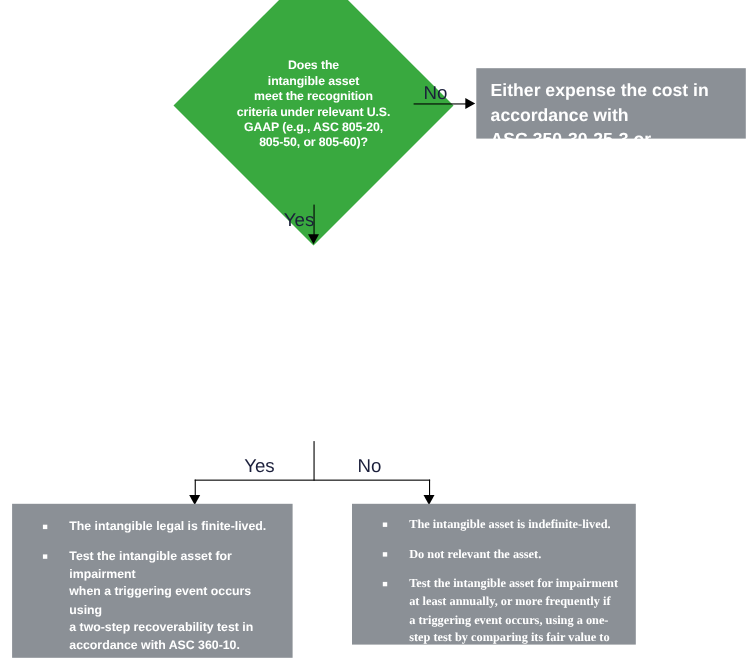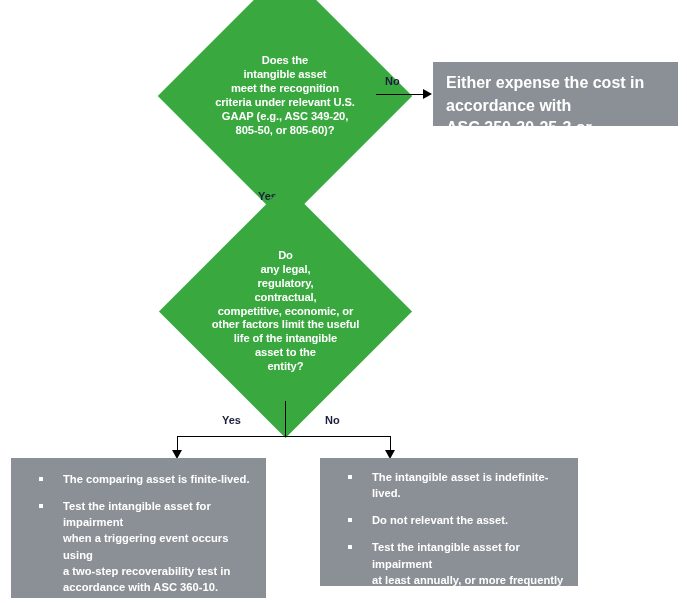--- a/index.html
+++ b/index.html
@@ -67,20 +67,21 @@
     padding: 10px 13px 0 13px;
   }
 
   #box-finite {
     left: 11px; top: 458px; width: 255px; height: 140px;
     padding: 13px 12px 0 12px;
   }
   #box-indefinite {
     left: 320px; top: 458px; width: 258px; height: 128px;
     padding: 11px 12px 0 12px;
+    font-family: Liberation Serif, serif;
   }
 
   .bullet-list {
     list-style: none;
     margin: 0;
     padding: 0;
   }
   .bullet-list li {
     position: relative;
     padding-left: 40px;
@@ -120,22 +121,22 @@
   .arrow-down {
     position: absolute;
     width: 0; height: 0;
     border-left: 5.5px solid transparent;
     border-right: 5.5px solid transparent;
     border-top: 9px solid #000000;
   }
 
   .edge-label {
     position: absolute;
-    font-size: 11px;
-    font-weight: bold;
+    font-size: 17px;
+    font-weight: normal;
     color: #1b1f3b;
     white-space: nowrap;
     text-align: center;
   }
 
   
   #conn-no-h      { left: 376px; top: 94px;  width: 48px; }
   #conn-no-arrow  { left: 423px; top: 89px; }
   #lbl-no-top     { left: 385px; top: 75px; }
 
@@ -156,63 +157,51 @@
 <body>
 
 <div id="flowchart">
 
   <div id="diamond-1" class="diamond">
     <div class="shape"></div>
     <div class="dtext">Does the
 intangible asset
 meet the recognition
 criteria under relevant U.S.
-GAAP (e.g., ASC 349-20,
+GAAP (e.g., ASC 805-20,
 805-50, or 805-60)?</div>
   </div>
 
   <div id="conn-no-h" class="line-h"></div>
   <div id="conn-no-arrow" class="arrow-right"></div>
   <div id="lbl-no-top" class="edge-label">No</div>
 
   <div id="box-no-top" class="gbox">
     <div class="btext">Either expense the cost in accordance with
 ASC 350-30-25-3 or subsume it into goodwill
 in accordance with ASC 805.</div>
   </div>
 
   <div id="conn-yes-v" class="line-v"></div>
   <div id="conn-yes-arrow" class="arrow-down"></div>
   <div id="lbl-yes-mid" class="edge-label">Yes</div>
 
-  <div id="diamond-2" class="diamond">
-    <div class="shape"></div>
-    <div class="dtext">Do
-any legal,
-regulatory,
-contractual,
-competitive, economic, or
-other factors limit the useful
-life of the intangible
-asset to the
-entity?</div>
-  </div>
 
   <div id="conn-stem-v" class="line-v"></div>
   <div id="conn-branch-h" class="line-h"></div>
   <div id="conn-left-v" class="line-v"></div>
   <div id="conn-left-arrow" class="arrow-down"></div>
   <div id="conn-right-v" class="line-v"></div>
   <div id="conn-right-arrow" class="arrow-down"></div>
   <div id="lbl-yes-bot" class="edge-label">Yes</div>
   <div id="lbl-no-bot" class="edge-label">No</div>
 
   <div id="box-finite" class="gbox">
     <ul class="bullet-list">
-      <li>The comparing asset is finite-lived.</li>
+      <li>The intangible legal is finite-lived.</li>
       <li>Test the intangible asset for impairment
 when a triggering event occurs using
 a two-step recoverability test in
 accordance with ASC 360-10.</li>
     </ul>
   </div>
 
   <div id="box-indefinite" class="gbox">
     <ul class="bullet-list">
       <li>The intangible asset is indefinite-lived.</li>

